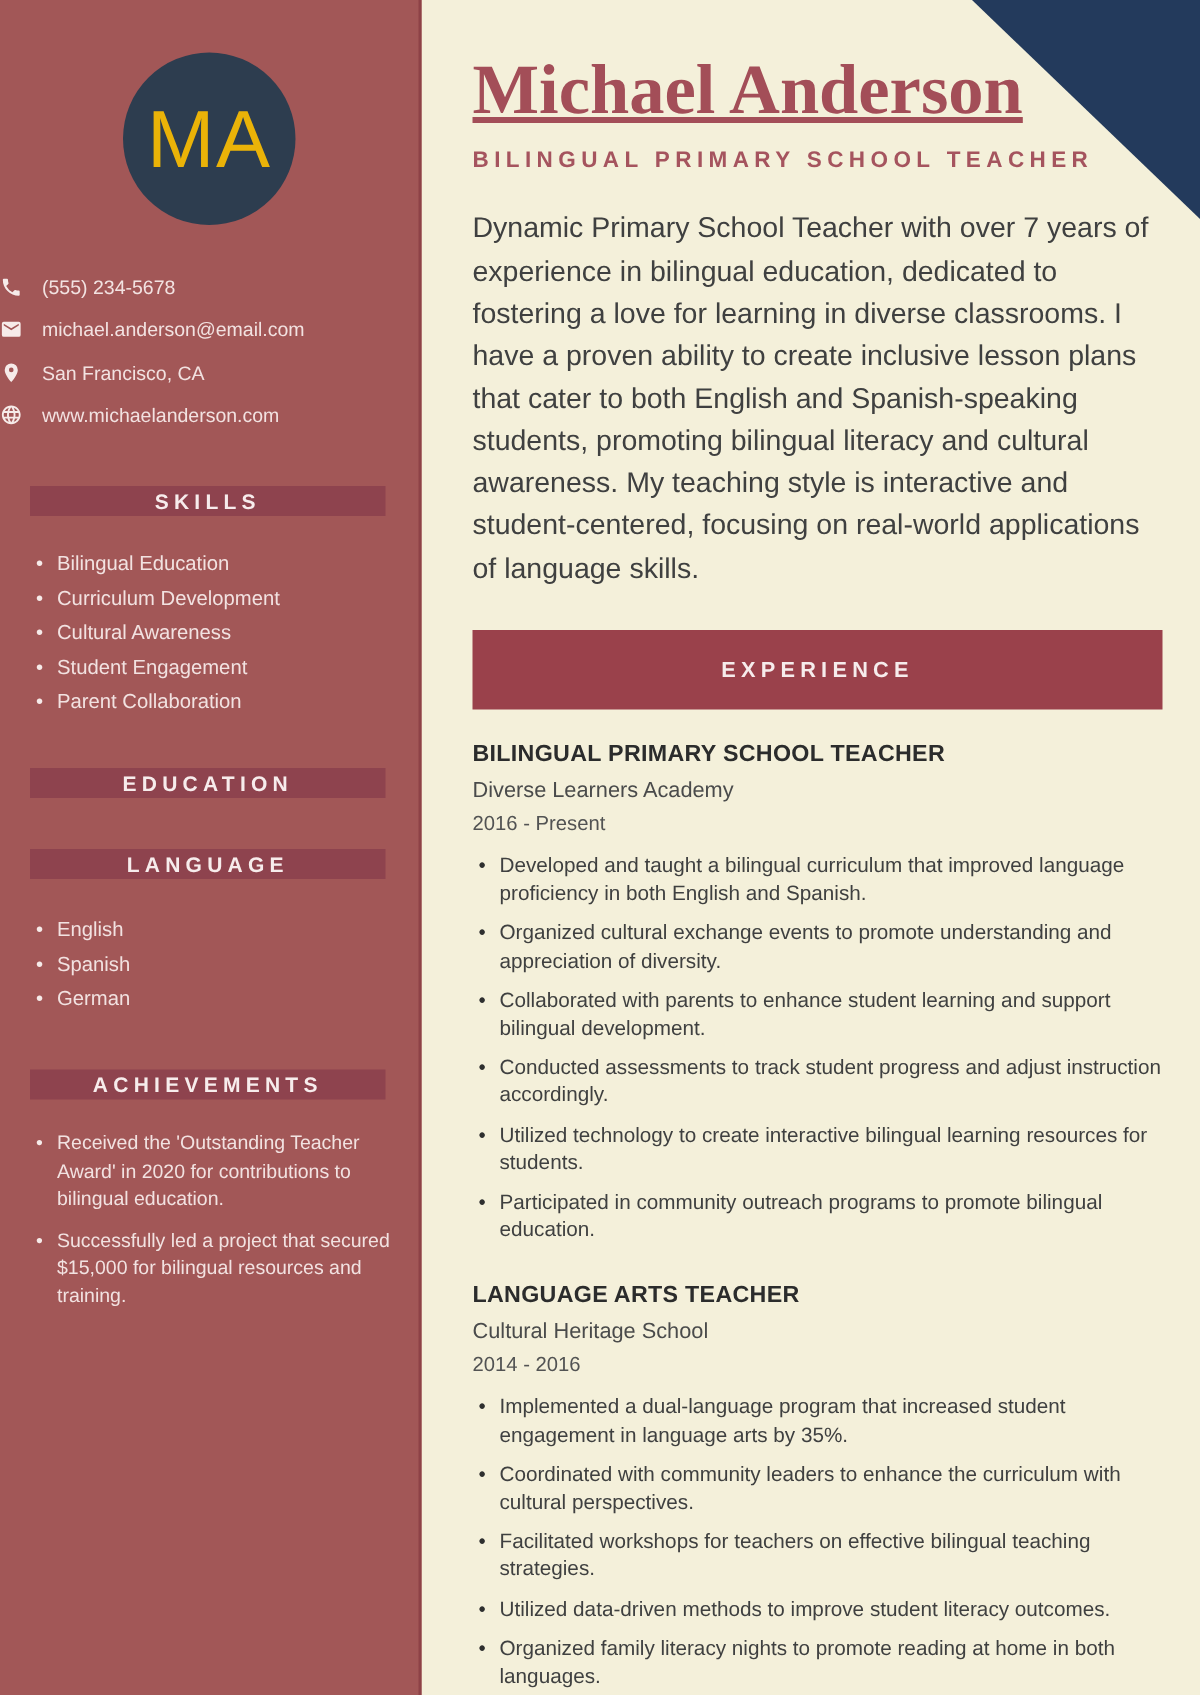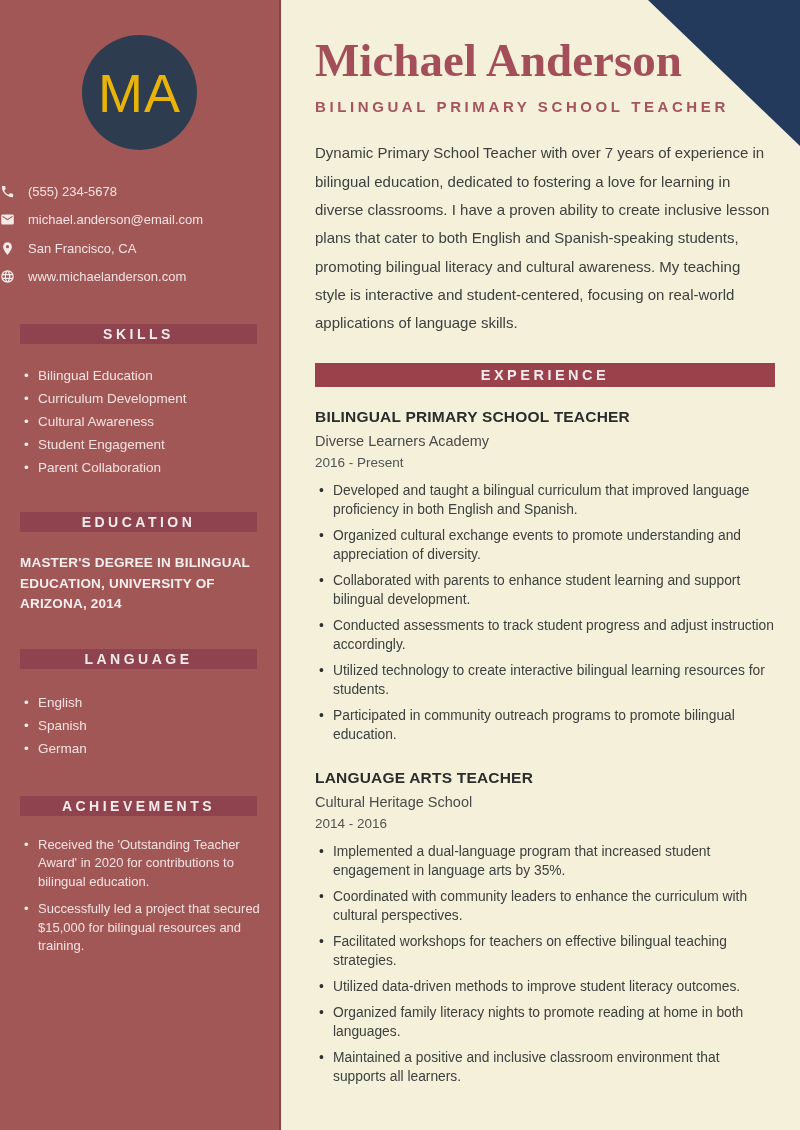--- a/index.html
+++ b/index.html
@@ -77,32 +77,33 @@
   .corner-triangle{
     position:absolute;top:0;right:0;width:152px;height:146px;
     background:var(--corner_navy);
     clip-path:polygon(0 0,100% 0,100% 100%);
   }
   .person-name{
     margin-top:36px;
     font-family:"Liberation Serif","DejaVu Serif",serif;
     font-weight:bold;font-size:47px;line-height:1.05;
     color:var(--name_maroon);
+    text-decoration:underline;
   }
   .person-title{
     margin-top:13px;
     font-size:15px;font-weight:bold;letter-spacing:3.6px;
     color:var(--subtitle_maroon);
   }
   .summary{
     margin-top:24px;
-    font-size:15px;line-height:28.3px;color:var(--body_text);
+    font-size:19px;line-height:28.3px;color:var(--body_text);
   }
   .exp-bar{
-    margin-top:26px;height:24px;
+    margin-top:26px;height:53px;
     background:var(--experience_bar);
     display:flex;align-items:center;justify-content:center;
     color:#f6ecec;font-size:14.5px;font-weight:bold;letter-spacing:3.5px;
   }
   .job{margin-top:21px;}
   .job + .job{margin-top:25px;}
   .job-title{
     font-size:15.5px;font-weight:bold;color:var(--heading_text);
     letter-spacing:.2px;
   }
@@ -165,21 +166,20 @@
     <li>Bilingual Education</li>
     <li>Curriculum Development</li>
     <li>Cultural Awareness</li>
     <li>Student Engagement</li>
     <li>Parent Collaboration</li>
   </ul>
 
   <div class="side-box">
     <span>EDUCATION</span>
   </div>
-  <p class="edu-text">MASTER'S DEGREE IN BILINGUAL EDUCATION, UNIVERSITY OF ARIZONA, 2014</p>
 
   <div class="side-box" style="margin-top:34px;text-align:center;">
     <span>LANGUAGE</span>
   </div>
   <ul class="side-list" style="margin-top:22px;">
     <li>English</li>
     <li>Spanish</li>
     <li>German</li>
   </ul>
 

